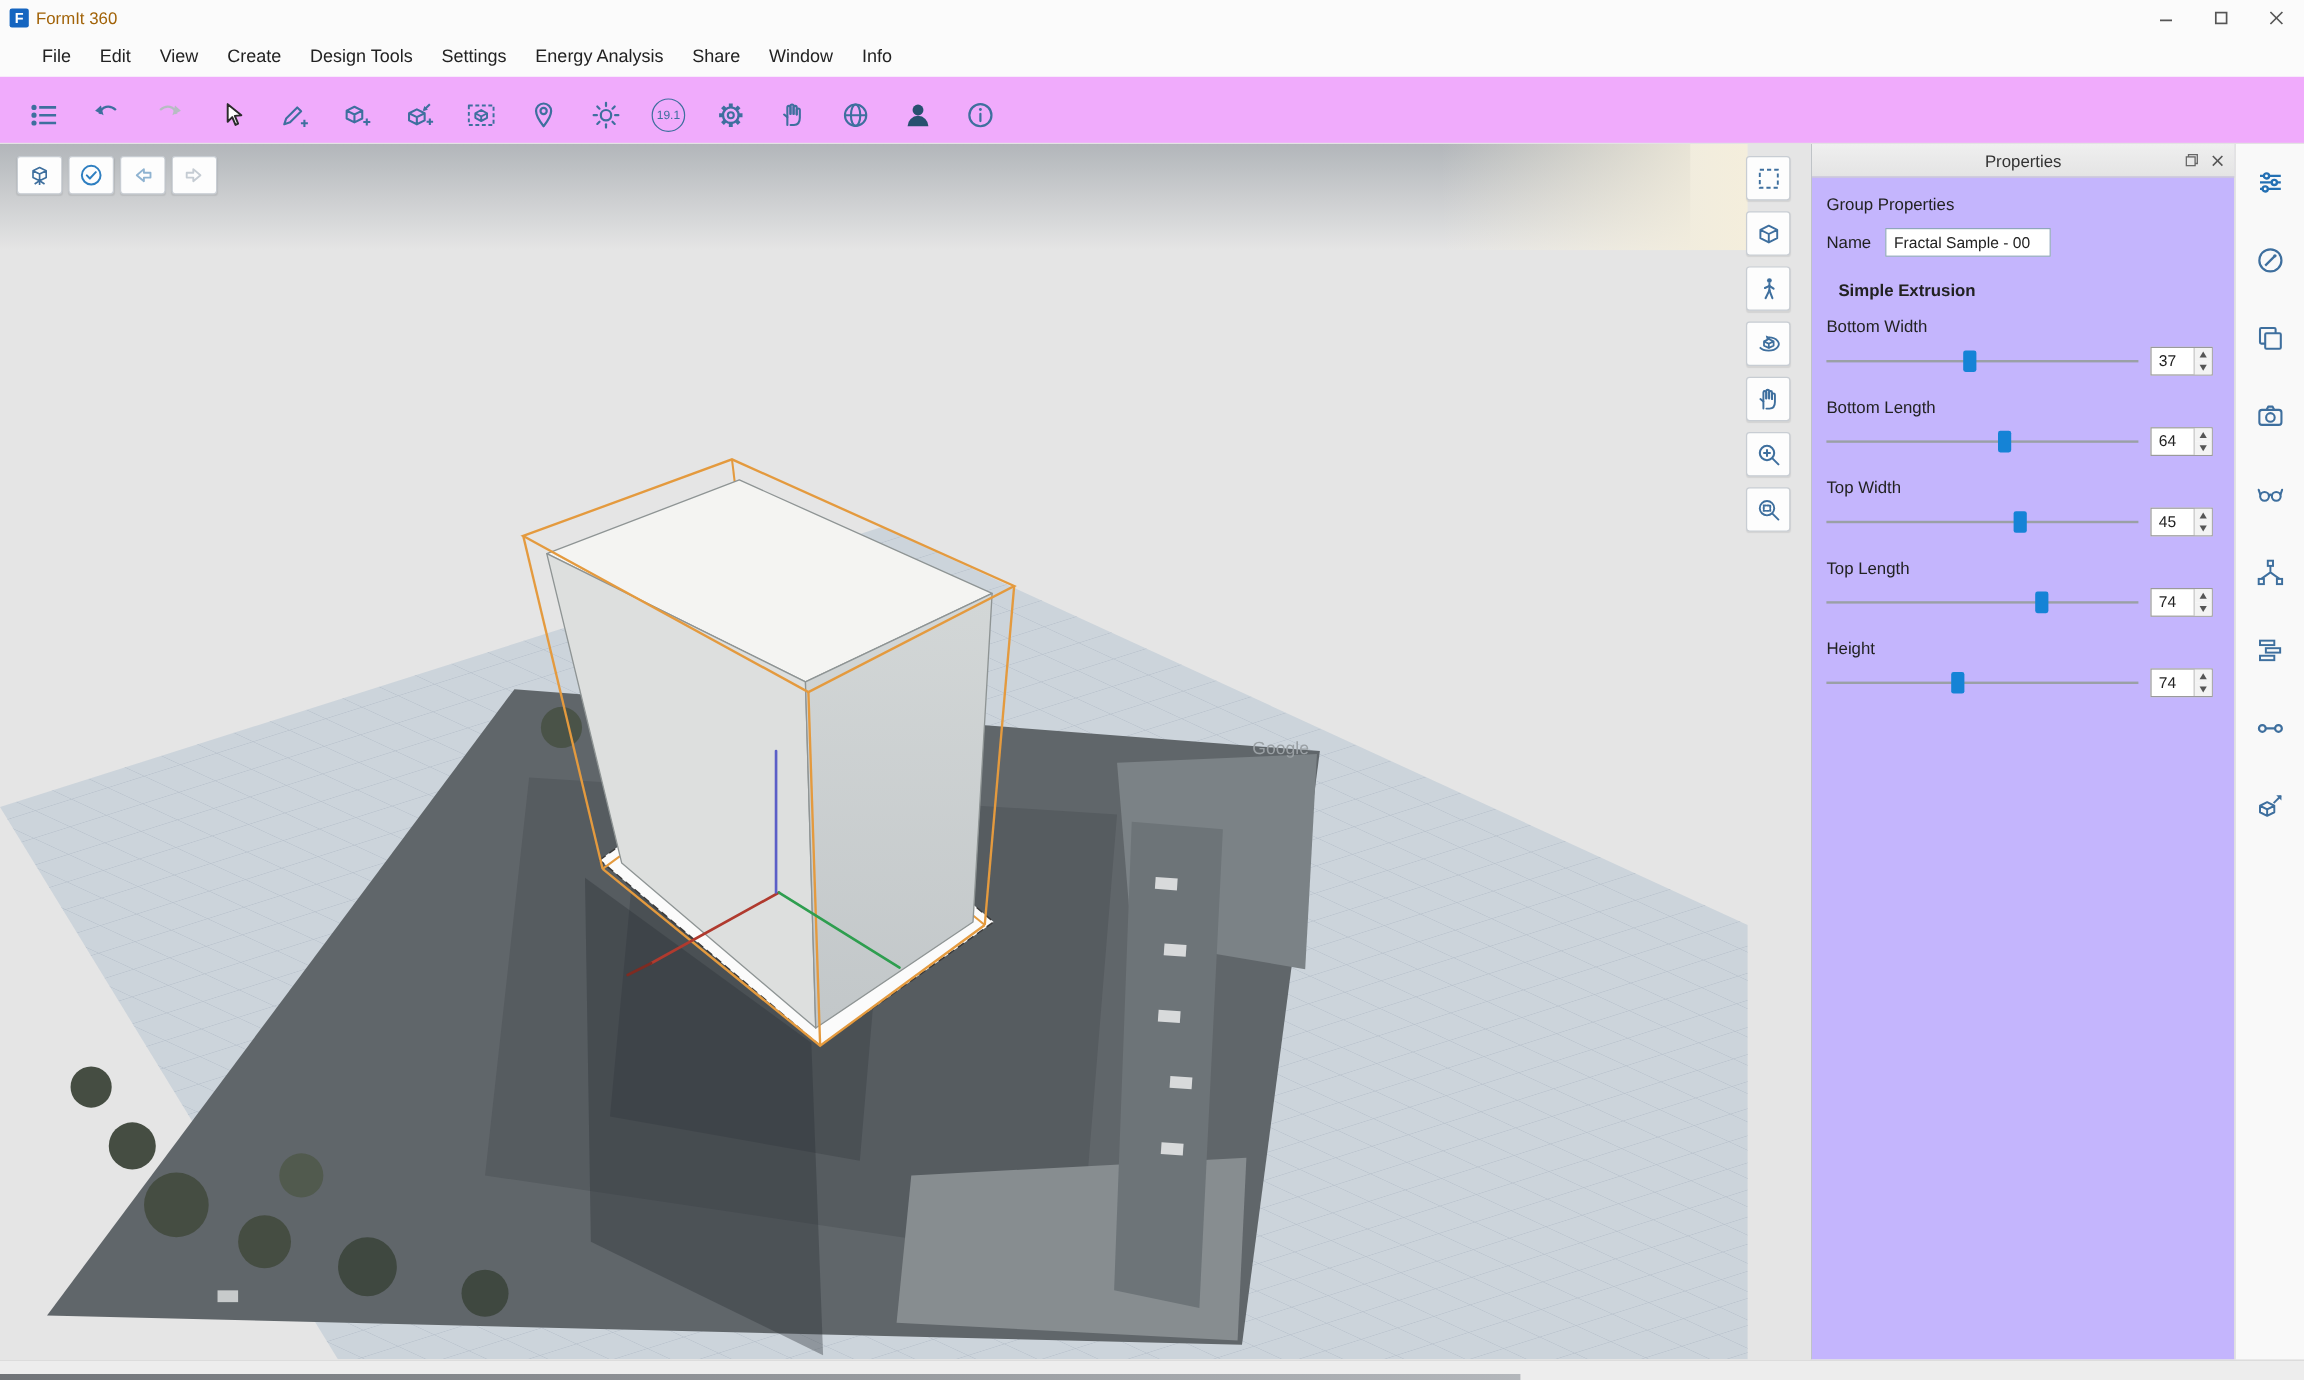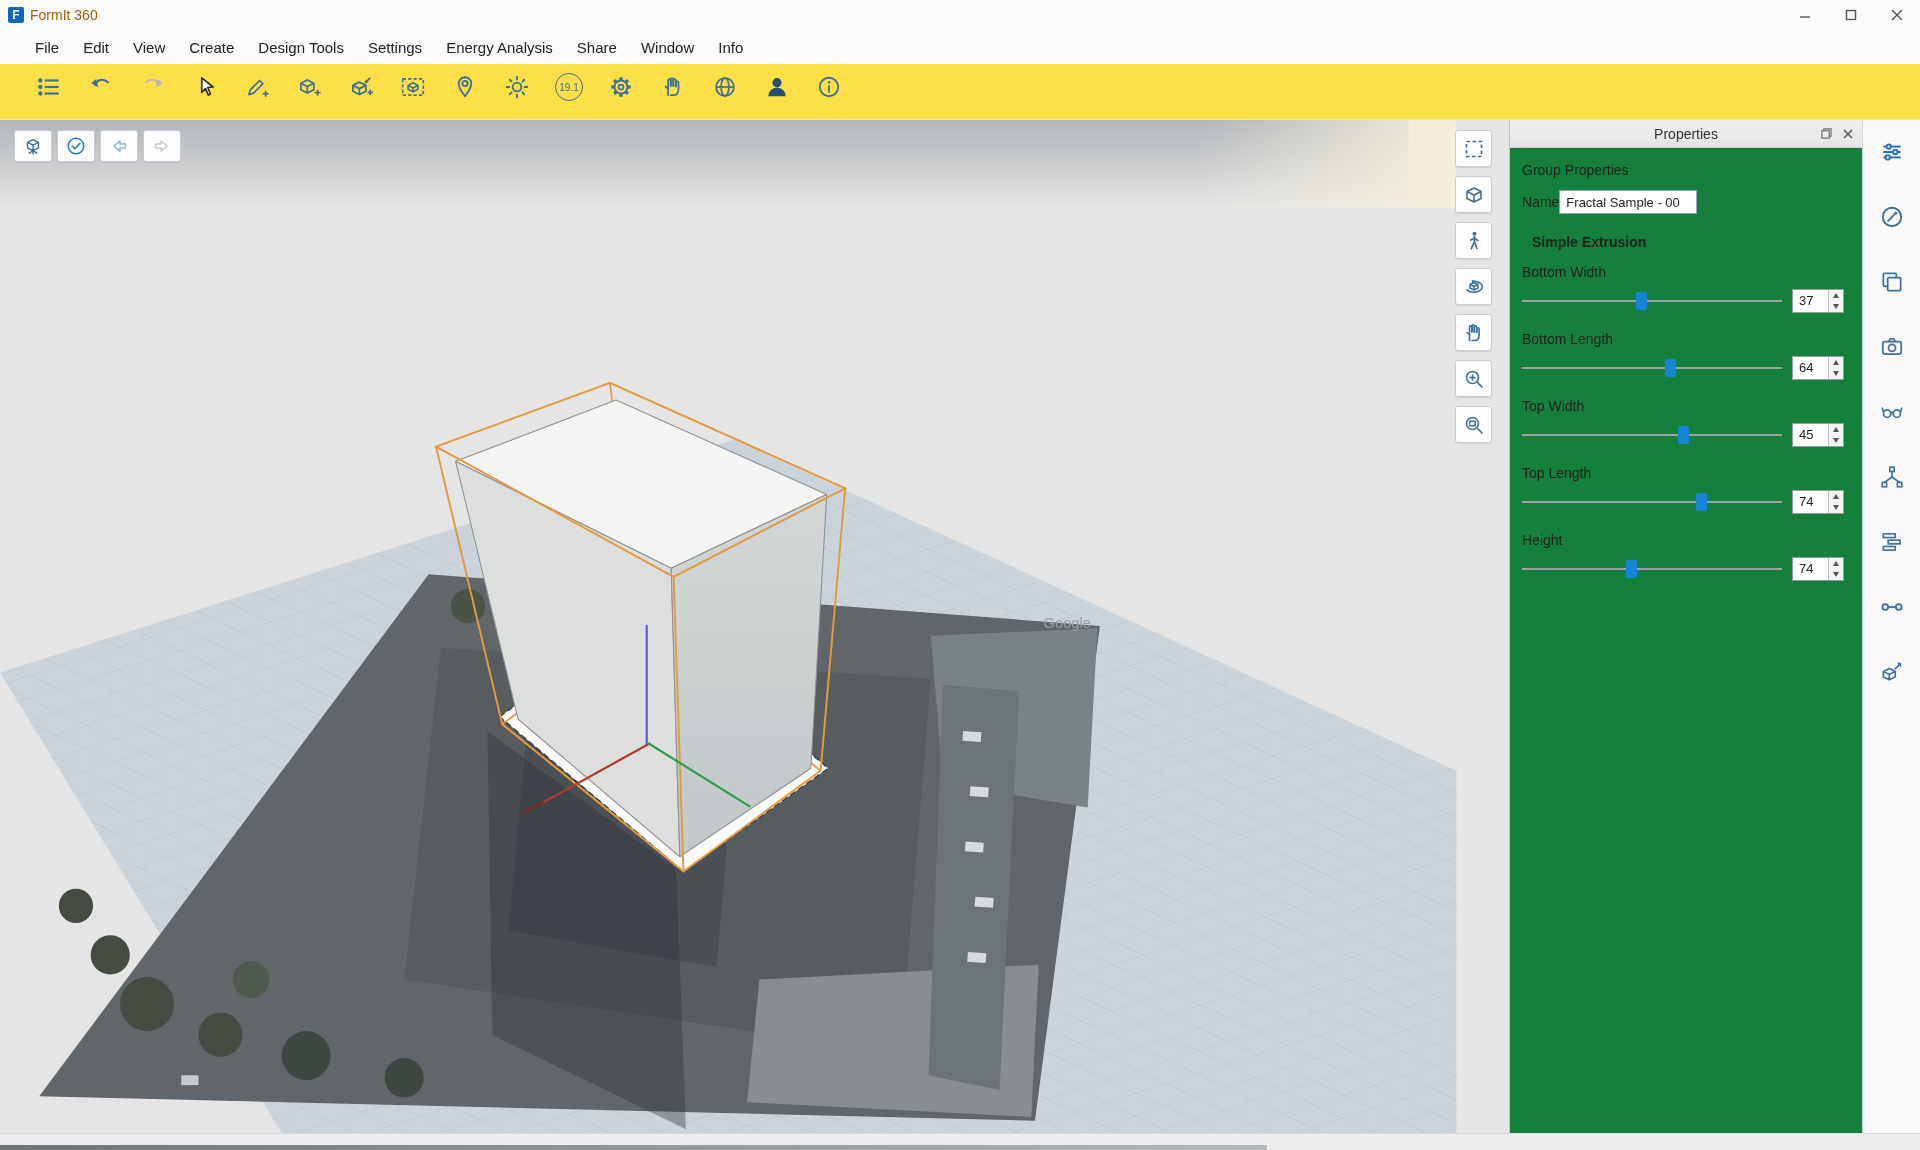--- a/index.html
+++ b/index.html
@@ -13,21 +13,21 @@
   .titlebar .title { font-size:14px; color:#a16207; }
   .win-controls { margin-left:auto; display:flex; }
   .win-btn { width:46px; height:30px; display:flex; align-items:center; justify-content:center; cursor:default; }
   .win-btn svg { stroke:#555; stroke-width:1.4; fill:none; }
 
   
   .menubar { height:34px; display:flex; align-items:center; background:#fbfbfb; padding-left:23px; }
   .menu-item { font-size:15px; color:#222; padding:6px 12px; cursor:default; }
 
   
-  .toolbar { height:56px; display:flex; align-items:flex-start; background:#fde047; padding-left:26px;
+  .toolbar { height:56px; display:flex; align-items:flex-end; background:#f0abfc; padding-left:14px;
     border-bottom:1px solid #e3e3e3; }
   .tbtn { width:46px; height:46px; display:flex; align-items:center; justify-content:center; border-radius:3px; margin-right:6px;}
   .badge-circle { width:28px; height:28px; border:1.8px solid #3e6f9e; border-radius:50%;
     display:flex; align-items:center; justify-content:center; font-size:10px; color:#3e6f9e; }
 
   
   .main { display:flex; height:1013px; }
   .canvas { position:relative; flex:1; background:#e5e5e5; overflow:hidden; }
   .canvas svg.scene { position:absolute; inset:0; width:100%; height:100%; }
 
@@ -35,30 +35,30 @@
   .ctx-toolbar { position:absolute; left:14px; top:10px; display:flex; gap:5px; }
   .cbtn { width:38px; height:32px; background:#fdfdfd; border:1px solid #c8cdd3; border-radius:3px;
     display:flex; align-items:center; justify-content:center; box-shadow:0 1px 1px rgba(0,0,0,0.08); }
 
   
   .nav-toolbar { position:absolute; right:17px; top:10px; display:flex; flex-direction:column; gap:9px; }
   .nbtn { width:37px; height:37px; background:#fdfdfd; border:1px solid #c8cdd3; border-radius:3px;
     display:flex; align-items:center; justify-content:center; box-shadow:0 1px 1px rgba(0,0,0,0.08); }
 
   
-  .props { width:353px; background:#15803d; border-left:1px solid #bfc3c7; display:flex; flex-direction:column; }
+  .props { width:353px; background:#c4b5fd; border-left:1px solid #bfc3c7; display:flex; flex-direction:column; }
   .props-header { height:28px; position:relative; background:linear-gradient(#efefef,#e4e4e4);
     border-bottom:1px solid #cfcfcf; display:flex; align-items:center; justify-content:center; }
   .props-title { font-size:14px; color:#333; }
   .props-header-btns { position:absolute; right:6px; top:0; height:100%; display:flex; align-items:center; gap:6px; }
   .phbtn { width:16px; height:16px; display:flex; align-items:center; justify-content:center; }
   .props-body { padding:14px 18px 0 12px; }
   .plabel { font-size:14px; color:#222; }
   .group-label { margin-bottom:12px; }
-  .name-row { display:flex; align-items:center; gap:0; margin-bottom:20px; }
+  .name-row { display:flex; align-items:center; gap:12px; margin-bottom:20px; }
   .name-input { width:138px; height:24px; border:1px solid #8fa6bb; background:#fff; font-size:13px;
     padding:0 6px; font-family:"Liberation Sans",sans-serif; color:#222; }
   .section-label { margin:0 0 14px 10px;font-weight:bold; }
   .slider-group { margin-bottom:10px; }
   .slider-label { margin-bottom:9px; }
   .slider-row { display:flex; align-items:center; gap:10px; margin-bottom:18px; }
   .track-wrap { position:relative; flex:1; height:18px; }
   .track { position:absolute; left:0; right:0; top:8px; height:2px; background:#9aa0a6; }
   .handle { position:absolute; top:0; width:11px; height:18px; background:#1583d6; border-radius:2px; }
   .spin { display:flex; width:52px; height:24px; border:1px solid #9a9a9a; background:#fff; }

